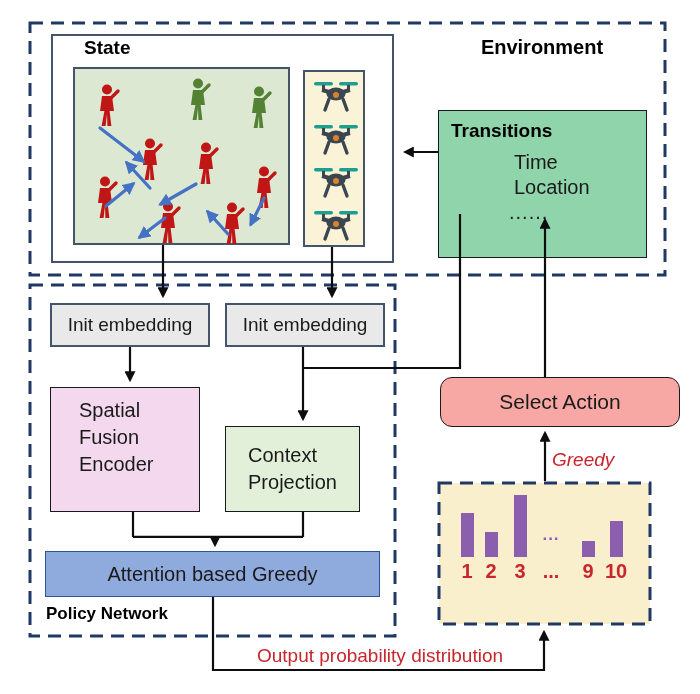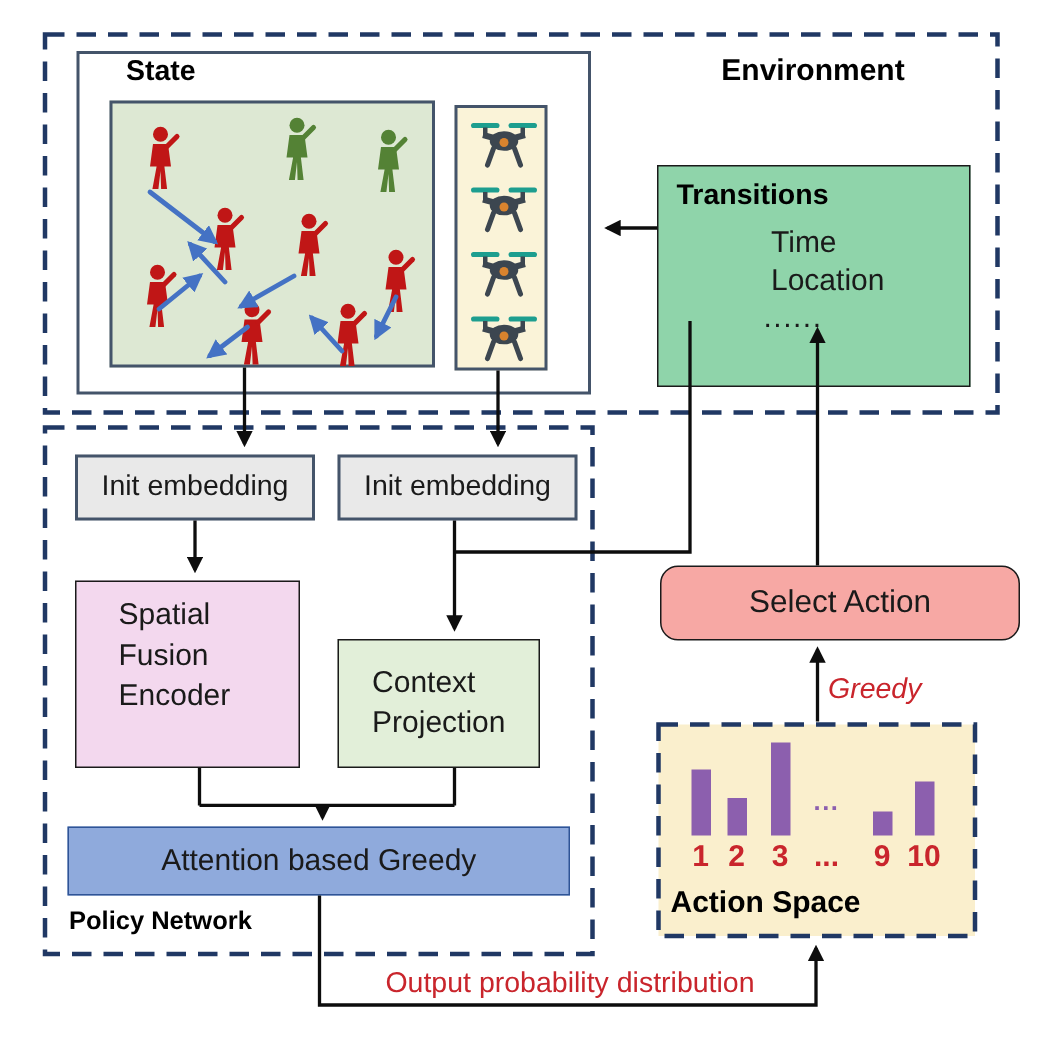--- a/index.html
+++ b/index.html
@@ -159,21 +159,20 @@
       <div class="barcol-label" style="left: 35px; top: 77px;">2</div>
       <div style="position: absolute; left: 74.5px; top: 12px; width: 13px; height: 62px; background: var(--bar);"></div>
       <div class="barcol-label" style="left: 64px; top: 77px;">3</div>
       <div style="position: absolute; left: 98px; top: 42px; width: 28px; text-align: center; color: var(--bar); font-weight: 700; font-size: 17px; letter-spacing: 1px;">...</div>
       <div class="barcol-label" style="left: 95px; top: 77px;">...</div>
       <div style="position: absolute; left: 142.5px; top: 58px; width: 13px; height: 16px; background: var(--bar);"></div>
       <div class="barcol-label" style="left: 132px; top: 77px;">9</div>
       <div style="position: absolute; left: 170.5px; top: 38px; width: 13px; height: 36px; background: var(--bar);"></div>
       <div class="barcol-label" style="left: 160px; top: 77px;">10</div>
     </div>
-  <div class="title" style="position:absolute;left:8px;top:108px;font-size:20px;">Action Space</div>
 </div>
 
 <div class="abs redtxt" style="left:240px;top:645px;width:280px;text-align:center;font-size:19px;">Output probability distribution</div>
 
 <svg class="overlay" width="700" height="694" viewBox="0 0 700 694">
   <defs>
     <marker id="ah" viewBox="0 0 10 10" refX="8" refY="5" markerWidth="5" markerHeight="5" orient="auto-start-reverse">
       <path d="M0 0 L10 5 L0 10 Z" fill="#0d0d0d"></path>
     </marker>
     <marker id="bh" viewBox="0 0 10 10" refX="7.5" refY="5" markerWidth="4" markerHeight="4" orient="auto-start-reverse">

